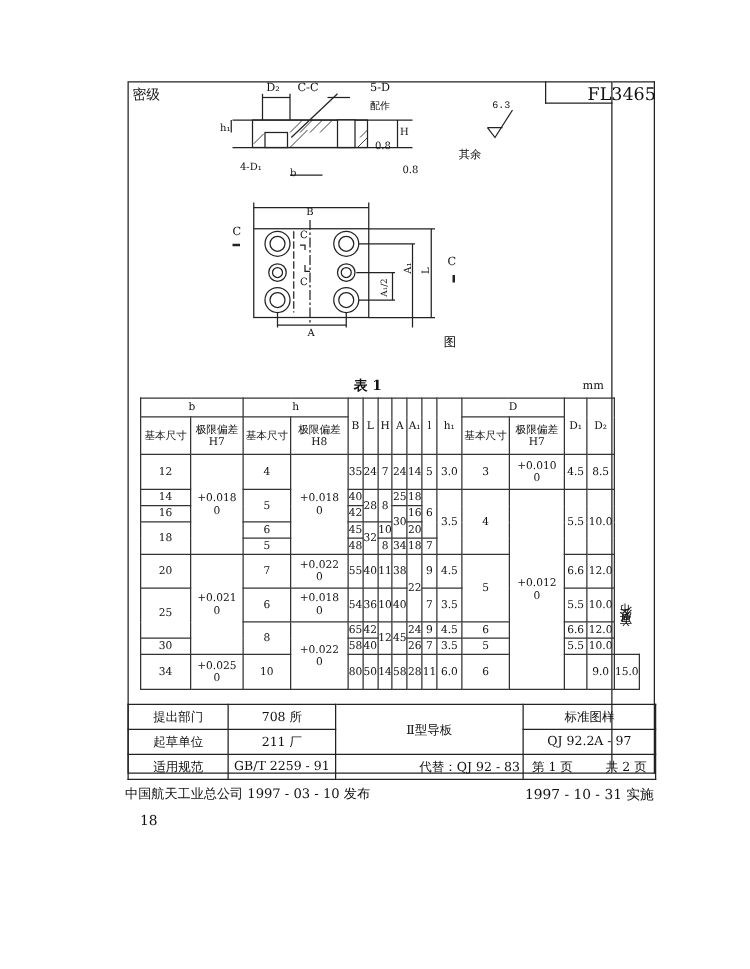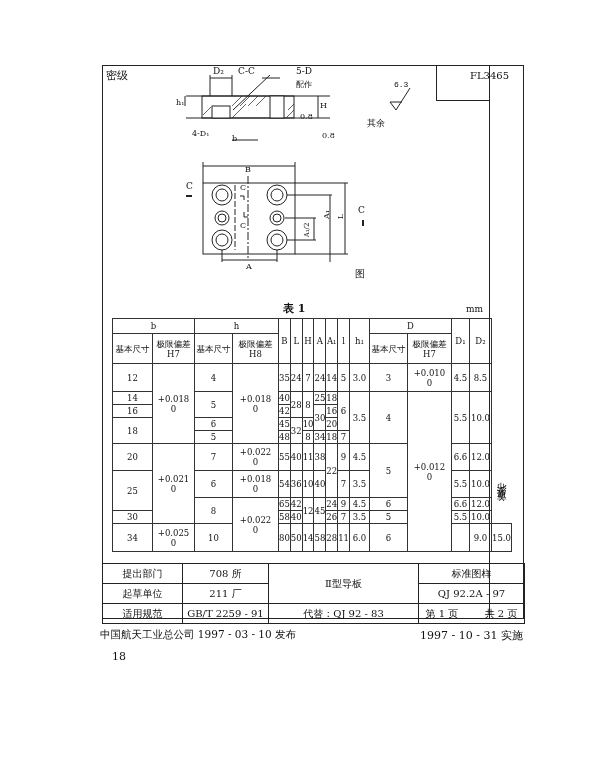--- a/index.html
+++ b/index.html
@@ -3,23 +3,23 @@
 <meta charset="utf-8">
 <style>
   html, body { margin:0; padding:0; background:#fff; }
   body { width:600px; height:775px; position:relative; overflow:hidden;
          font-family:"DejaVu Serif","Liberation Serif",serif; color:#111; }
   .frame { position:absolute; left:102px; top:65px; width:388px; height:554px;
            border:1.5px solid #222; box-sizing:border-box; }
   .rstrip { position:absolute; left:490px; top:65px; width:34px; height:554px;
             border:1.5px solid #222; border-left:none; box-sizing:border-box; }
   .classif { position:absolute; left:106px; top:68px; font-size:11px; }
-  .code { position:absolute; left:436px; top:65px; width:54px; height:36px;
+  .code { position:absolute; left:436px; top:65px; width:54px; height:18px;
           border:1.2px solid #222; border-top:none; border-right:none;
-          font-size:10px; text-align:center; line-height:22px; box-sizing:border-box;padding-left:33px; }
+          font-size:14px; text-align:center; line-height:22px; box-sizing:border-box;padding-left:33px; }
   .rough { position:absolute; left:367px; top:82px; font-size:9px; }
   .drawing { position:absolute; left:0; top:0; }
   .lbl { position:absolute; font-size:11px; white-space:nowrap; }
   .marking { position:absolute; left:118px; top:258px; font-size:11px; line-height:17px; }
   .marking .ind { padding-left:10px; }
   .tabtitle { position:absolute; left:283px; top:301px; font-size:11px; font-weight:bold; }
   .unit { position:absolute; left:466px; top:304px; font-size:9px; }
   table.t1 { position:absolute; left:112px; top:318px; border-collapse:collapse;
              font-size:8.5px; table-layout:fixed; }
   table.t1 td { border:1px solid #333; text-align:center; padding:0; line-height:10px; height:12px; }
@@ -380,21 +380,21 @@
     <td>标准图样</td>
   </tr>
   <tr>
     <td>起草单位</td>
     <td>211 厂</td>
     <td>QJ 92.2A - 97</td>
   </tr>
   <tr>
     <td>适用规范</td>
     <td>GB/T 2259 - 91</td>
-    <td style="text-align:center;">代替：QJ 92 - 83</td>
+    <td style="text-align:right;">代替：QJ 92 - 83</td>
     <td>
       <span>第 1 页</span>
       <span style="display:inline-block;width:20px"></span>
       <span>共 2 页</span>
     </td>
   </tr>
 </tbody>
   </table>
 
 <div class="footer-left">中国航天工业总公司 1997 - 03 - 10 发布</div>

